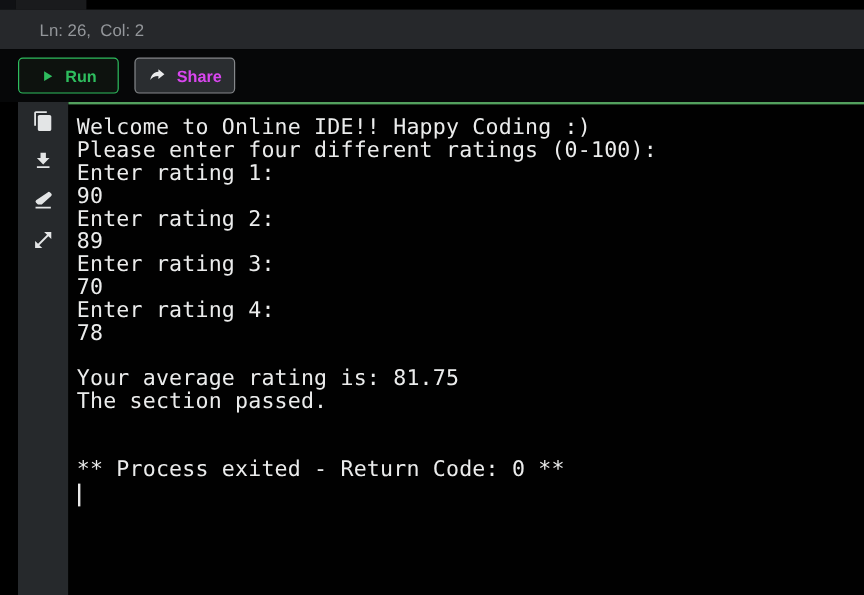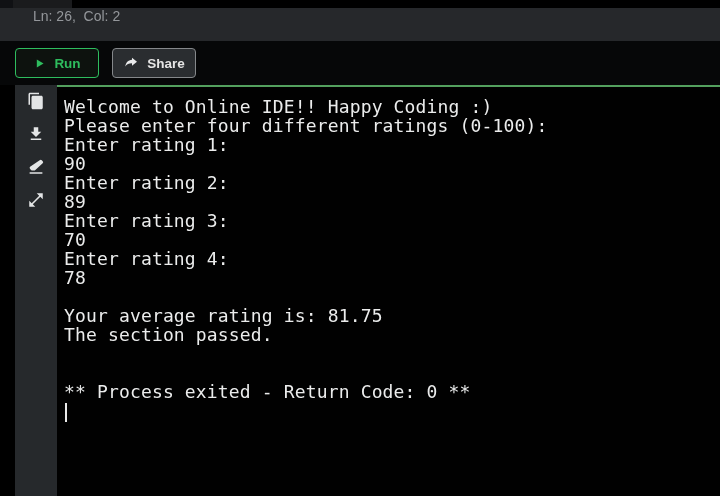--- a/index.html
+++ b/index.html
@@ -12,21 +12,21 @@
 
   
   .editor-strip { height: 8px; background: #000; display: flex; flex: 0 0 auto; }
   .editor-strip .seg1 { width: 13px; background: #101114; }
   .editor-strip .seg2 { width: 59px; background: #1a1b1d; }
 
   
   .status-bar {
     height: 33px; flex: 0 0 auto;
     background: #26282b;
-    display: flex; align-items: flex-start;
+    display: flex; align-items: center;
     padding-left: 33px;
     color: #94979b; font-size: 14px;
     white-space: pre;
   }
 
   
   .toolbar {
     height: 44px; flex: 0 0 auto;
     background: #060708;
     display: flex; align-items: center;
@@ -35,21 +35,21 @@
   .btn {
     height: 30px; width: 84px;
     border-radius: 4px;
     display: inline-flex; align-items: center; justify-content: center;
     gap: 8px;
     font-family: "Liberation Sans", sans-serif;
     font-weight: bold; font-size: 13.5px;
     cursor: pointer;
   }
   .run-btn  { background: #0d120e; border: 1px solid #2ebd5e; color: #2ebd5e; }
-  .share-btn{ background: #2a2d30; border: 1px solid #85888b; color: #e5e5e5; margin-left: 13px; }
+  .share-btn{ background: #2a2d30; border: 1px solid #85888b; color: #d946ef; margin-left: 13px; }
   .run-btn svg   { width: 13px; height: 13px; fill: #2ebd5e; }
   .share-btn svg { width: 16px; height: 16px; fill: #e9eaeb; }
   .cli-input {
     flex: 1; height: 34px; margin-left: 7px;
     background: #232528; border: none; outline: none;
     color: #d0d2d4; font-size: 14.5px; padding: 0 12px;
     font-family: "Liberation Sans", sans-serif;
   }
   .cli-input::placeholder { color: #7b7e81; }
 

